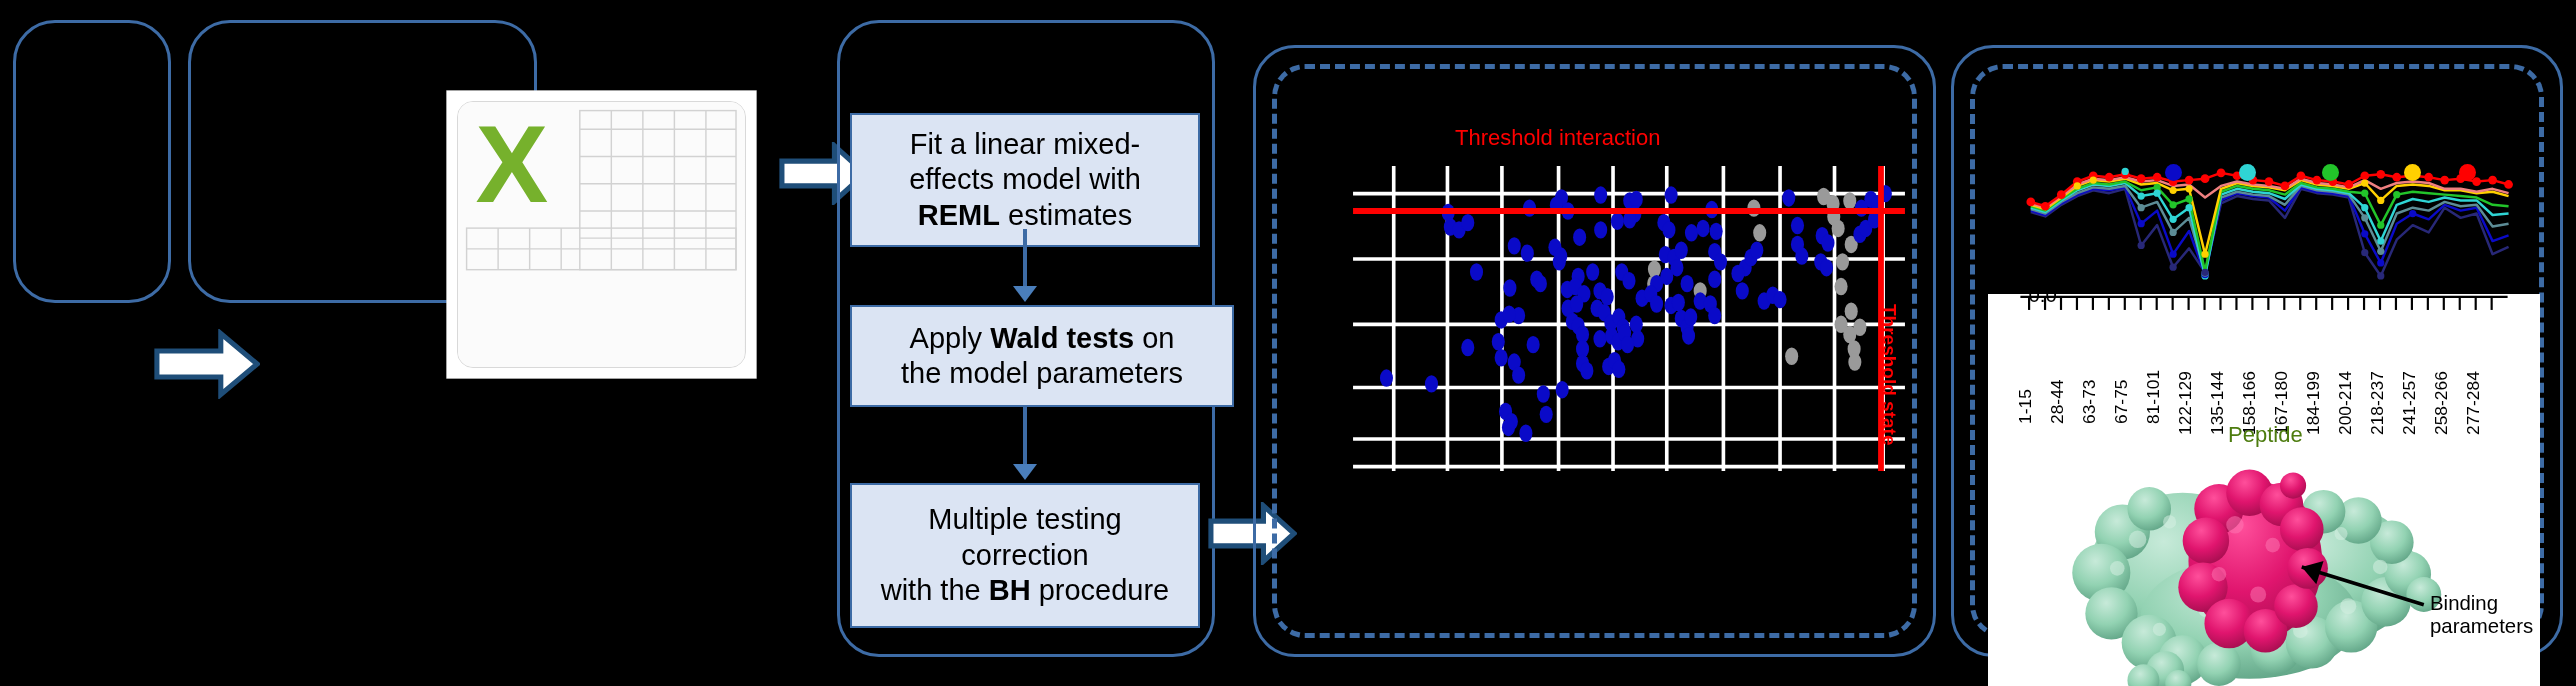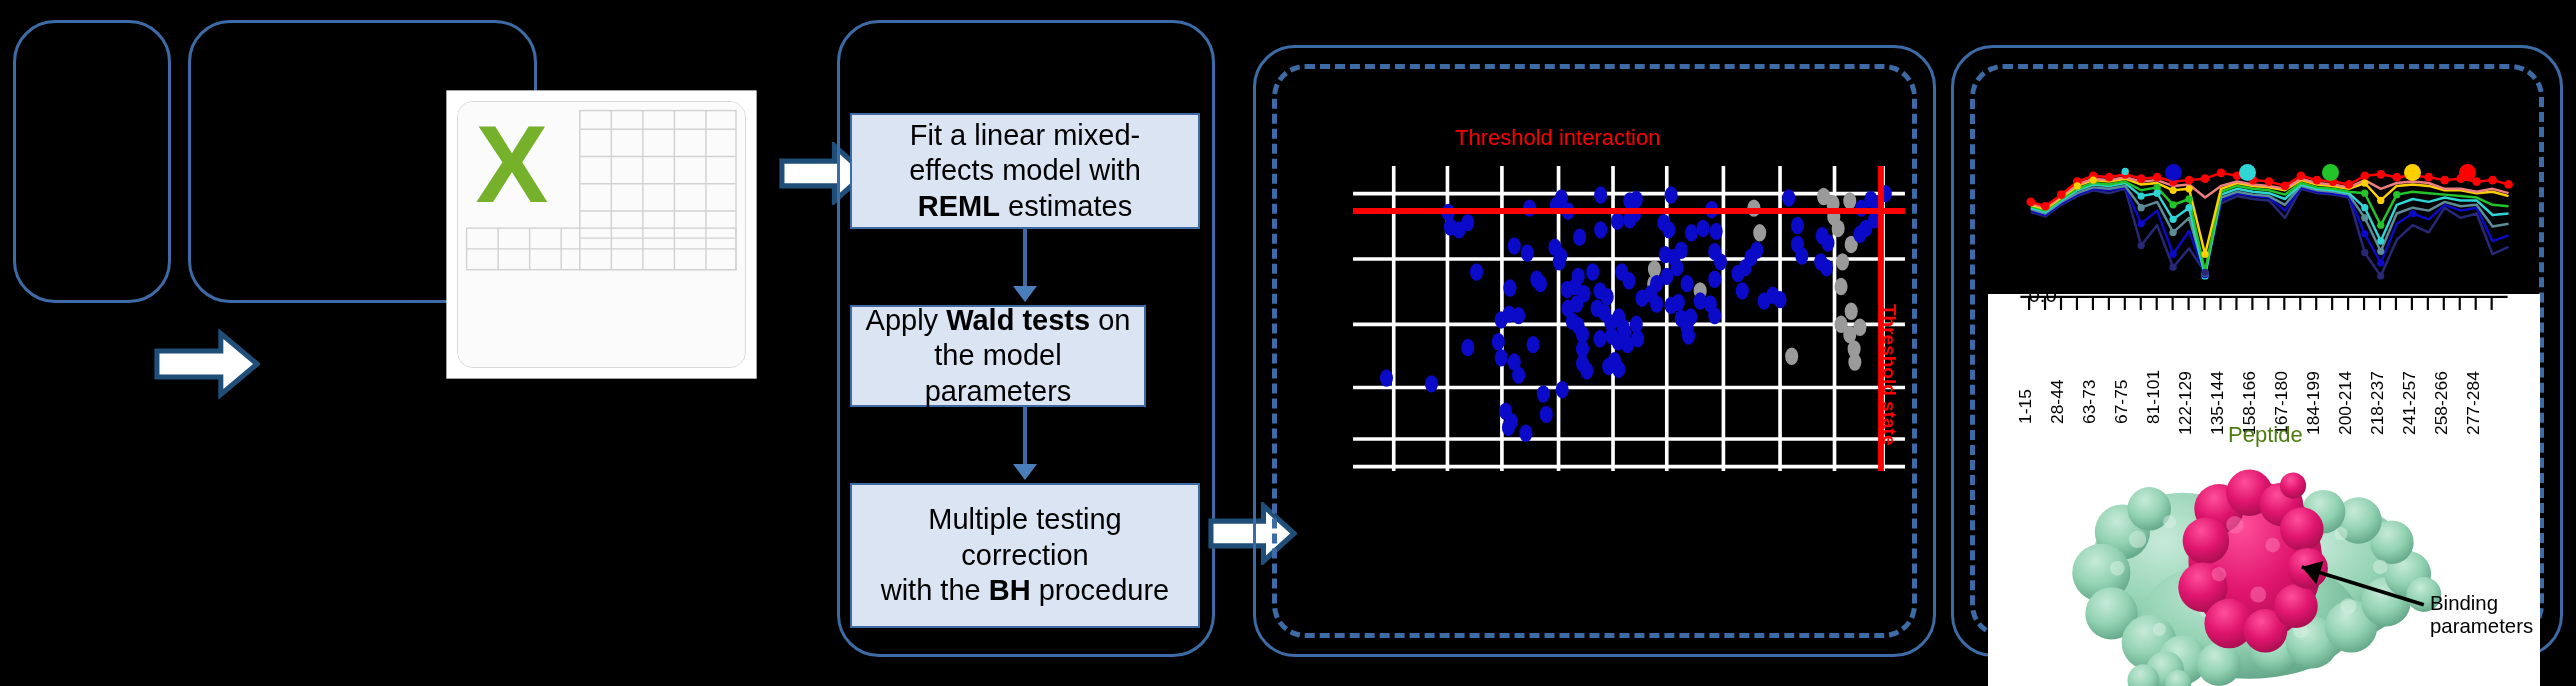--- a/index.html
+++ b/index.html
@@ -153,29 +153,29 @@
   </div>
 
   <div class="blockarrow" style="left:779px; top:142px; width:89px; height:63px;">
     <svg viewBox="0 0 122 86" width="89" height="63">
       <polygon points="4,26 76,26 76,5 118,43 76,81 76,60 4,60" fill="#ffffff" stroke="#1f4e79" stroke-width="7" stroke-linejoin="miter"></polygon>
     </svg>
   </div>
 
   <div class="panel" style="left:837px; top:20.4px; width:378px; height:637px;"></div>
 
-  <div class="procbox" style="left:850px; top:113px; width:350px; height:116px;align-items:center;">
+  <div class="procbox" style="left:850px; top:113px; width:350px; height:134px;align-items:center;">
     <div>
       Fit a linear mixed-<br>effects model with<br><b>REML</b> estimates
     </div>
   </div>
   <div class="vconn" style="left:1023px; top:229px; height:65px;"></div>
   <div class="vhead" style="left:1013px; top:286px;"></div>
 
-  <div class="procbox" style="left:850px; top:305px; width:296px; height:102px;">
+  <div class="procbox" style="left:850px; top:305px; width:384px; height:102px;">
     <div>
       Apply <b>Wald tests</b> on<br>the model parameters
     </div>
   </div>
   <div class="vconn" style="left:1023px; top:407px; height:65px;"></div>
   <div class="vhead" style="left:1013px; top:464px;"></div>
 
   <div class="procbox" style="left:850px; top:483px; width:350px; height:145px;align-items:center;">
     <div>
       Multiple testing<br>correction<br>with the <b>BH</b> procedure

